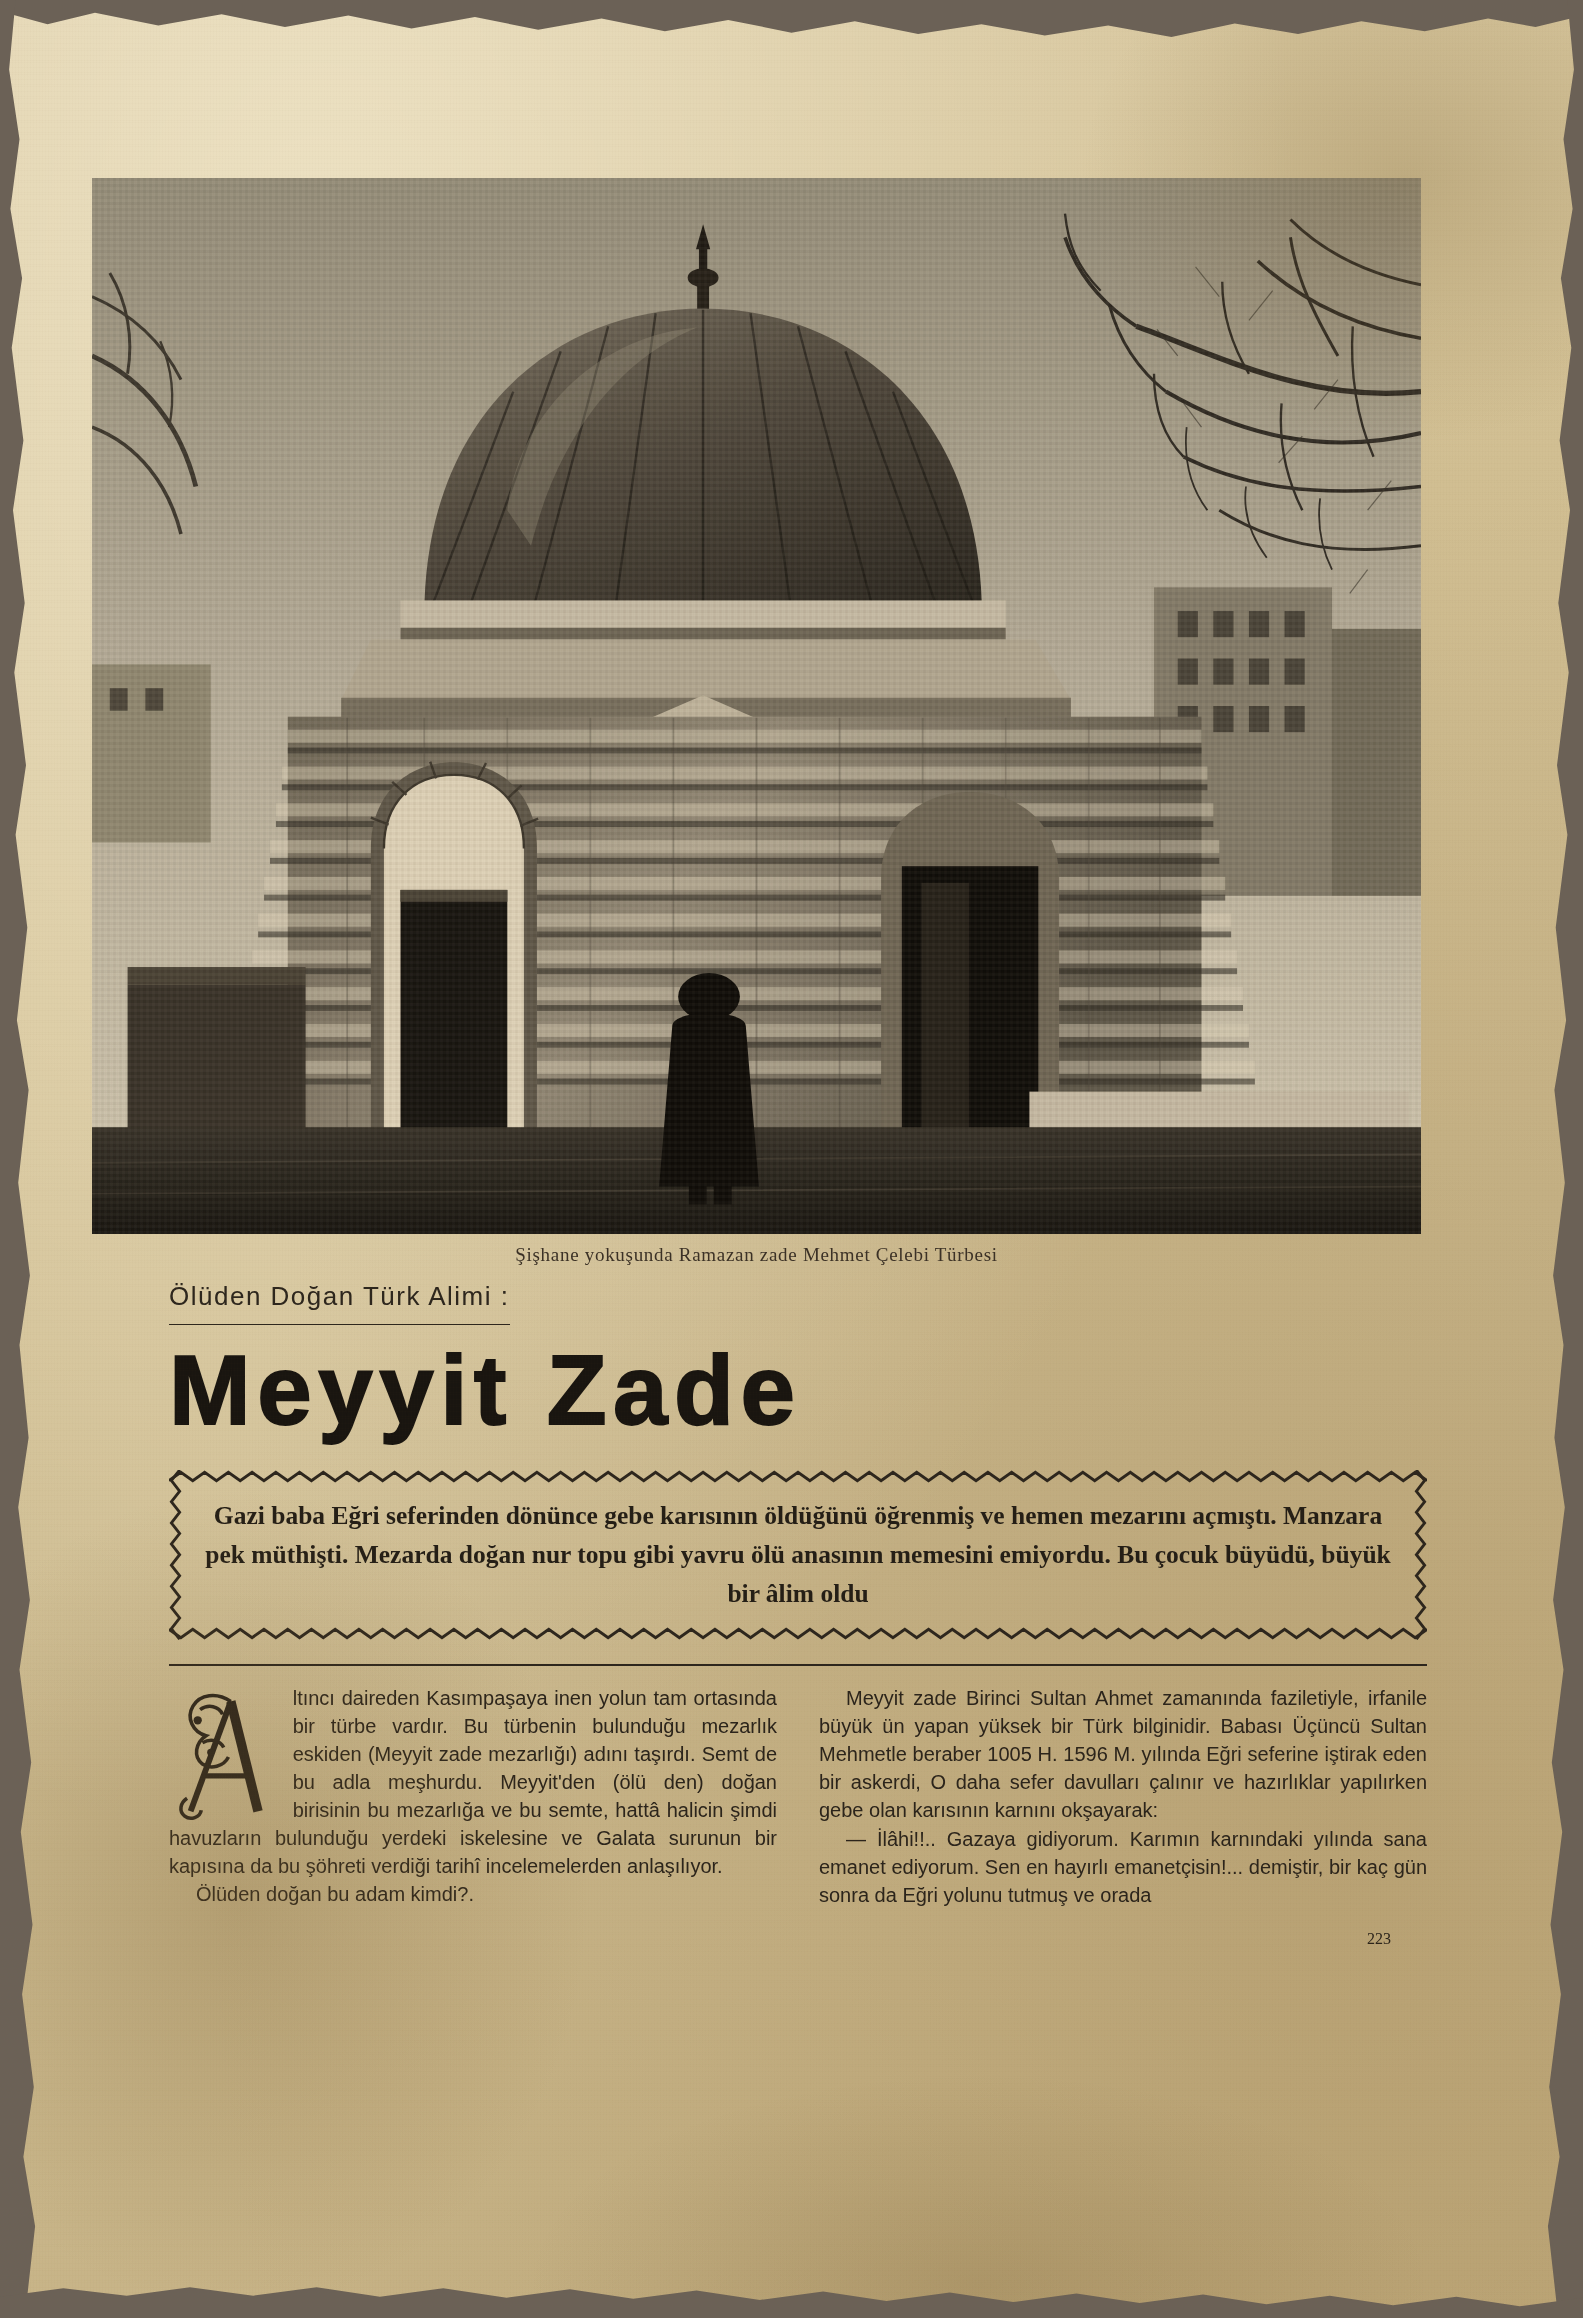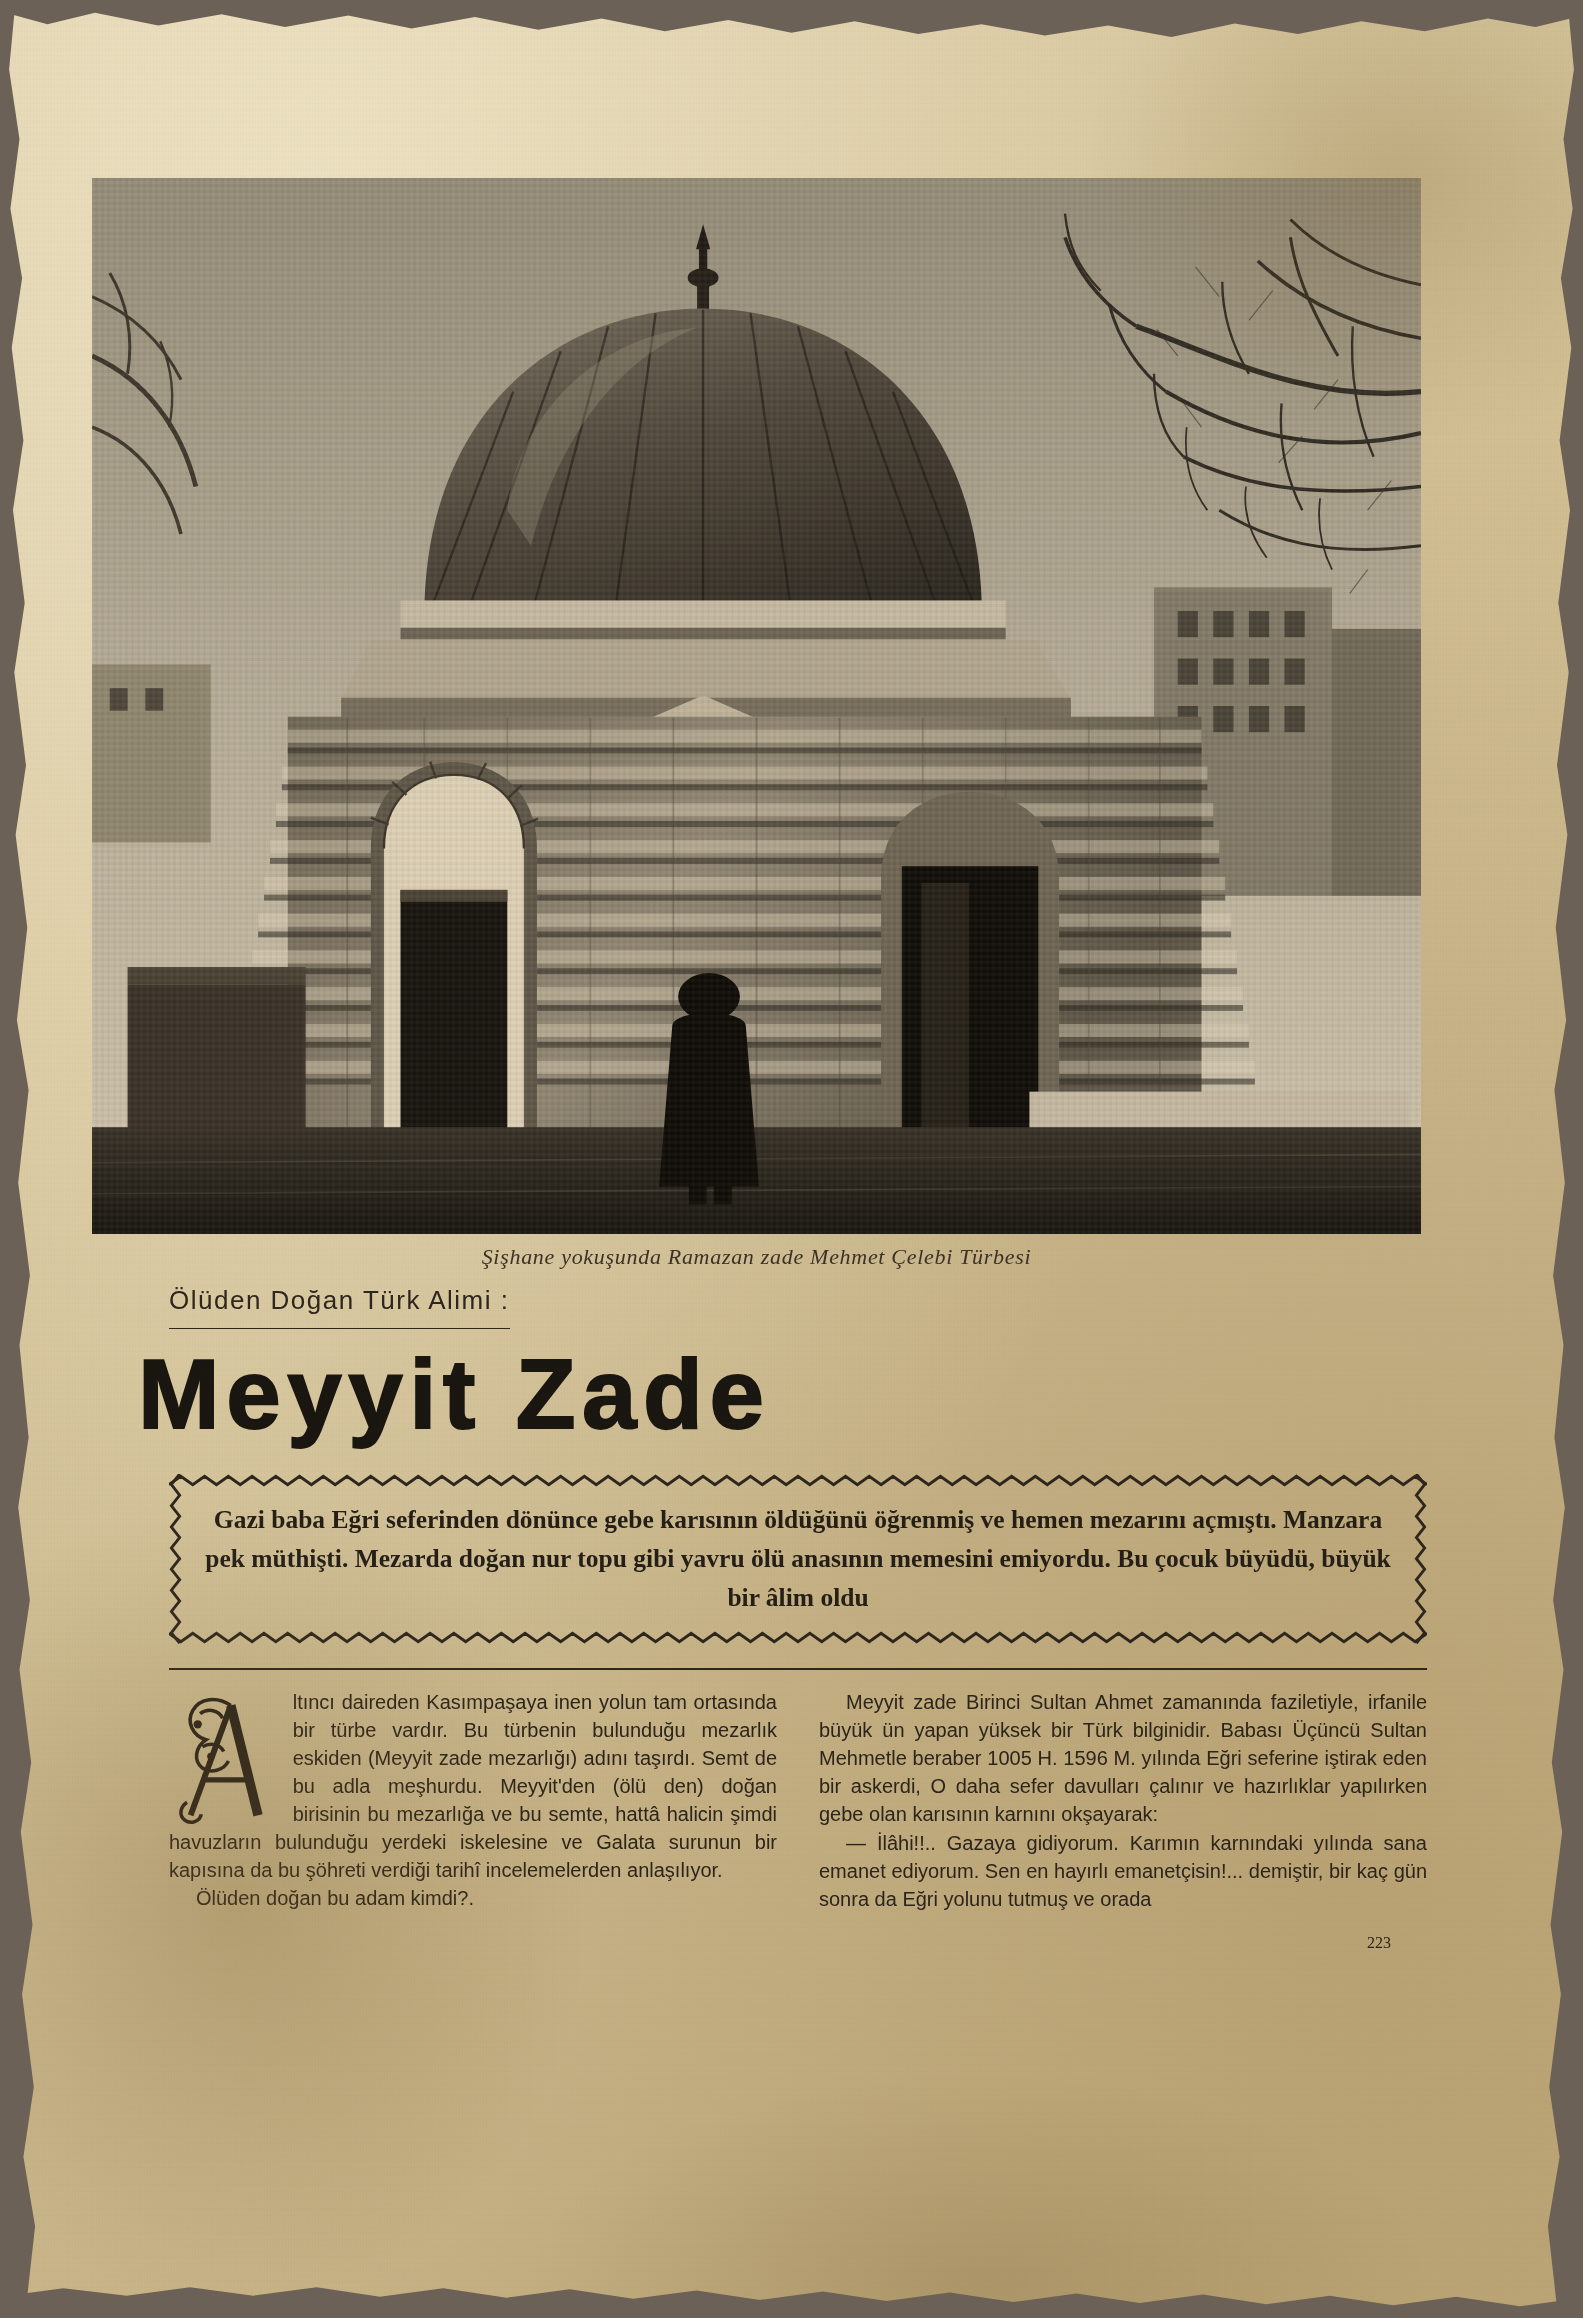--- a/index.html
+++ b/index.html
@@ -105,42 +105,41 @@
     background-image:
       repeating-linear-gradient(0deg, rgba(255,255,255,0.05) 0 0.6px, rgba(0,0,0,0.06) 0.6px 1.2px),
       repeating-linear-gradient(90deg, rgba(255,255,255,0.04) 0 0.6px, rgba(0,0,0,0.05) 0.6px 1.2px);
   }
 
   .photo-caption {
     width: 1329px;
     margin-left: 12px;
     text-align: center;
     font-family: "Liberation Serif", serif;
-    font-style: italic;
-    font-size: 22px;
+    font-size: 19px;
     letter-spacing: 0.7px;
     color: #3b3126;
     margin-top: 9.5px;
   }
 
   
   .kicker {
     margin-top: 15.4px;
     margin-left: 89px;
     display: inline-block;
     font-family: "Liberation Sans", sans-serif;
     font-size: 26px;
     letter-spacing: 1.5px;
     color: #2d261d;
     border-bottom: 1.8px solid #2d261d;
     padding-bottom: 12px;
   }
   .headline {
     margin-top: 16.6px;
-    margin-left: 58px;
+    margin-left: 89px;
     font-family: "Liberation Sans", sans-serif;
     font-weight: bold;
     font-size: 98px;
     line-height: 1.0;
     letter-spacing: 6.5px;
     color: #191510;
     -webkit-text-stroke: 1.8px #191510;
   }
 
   

